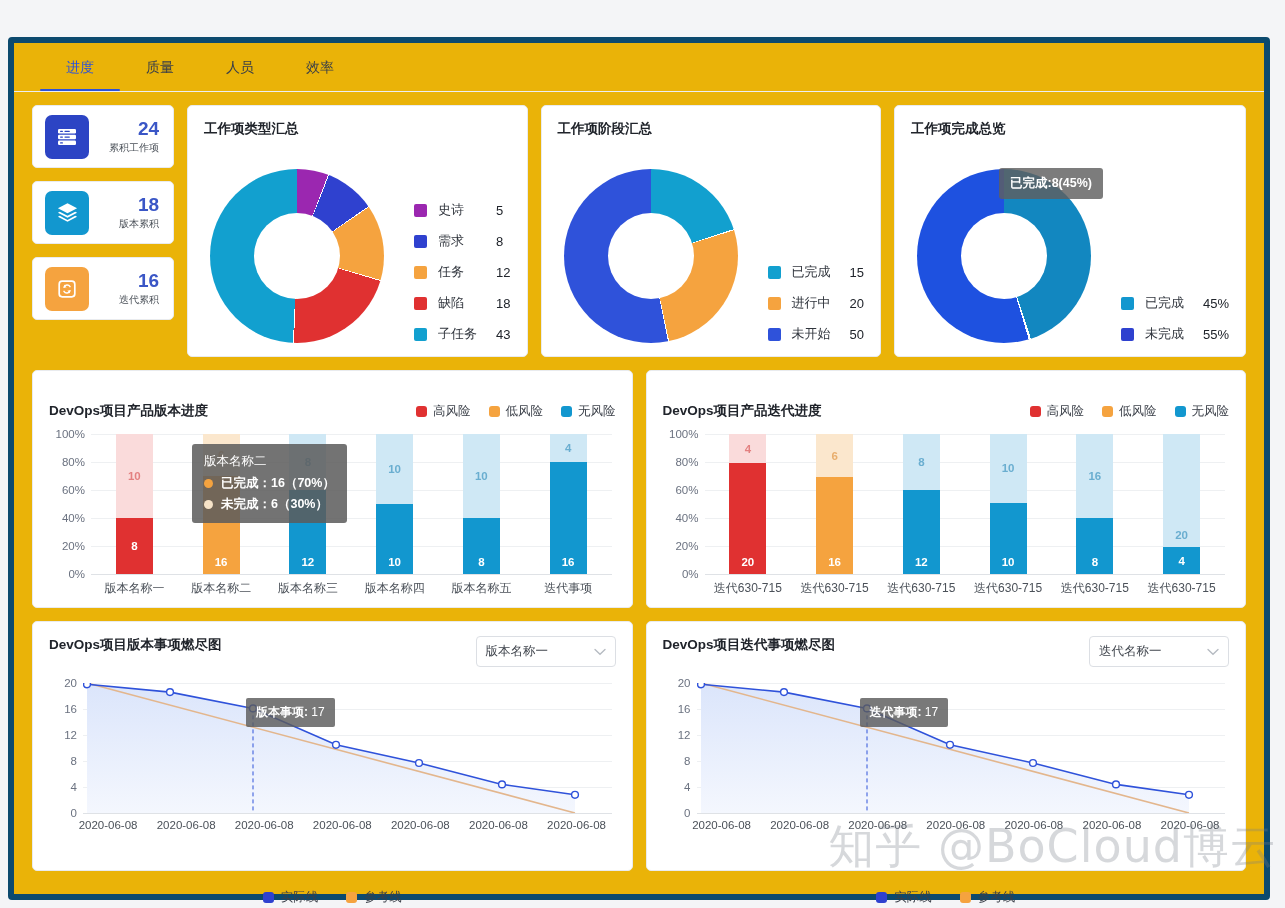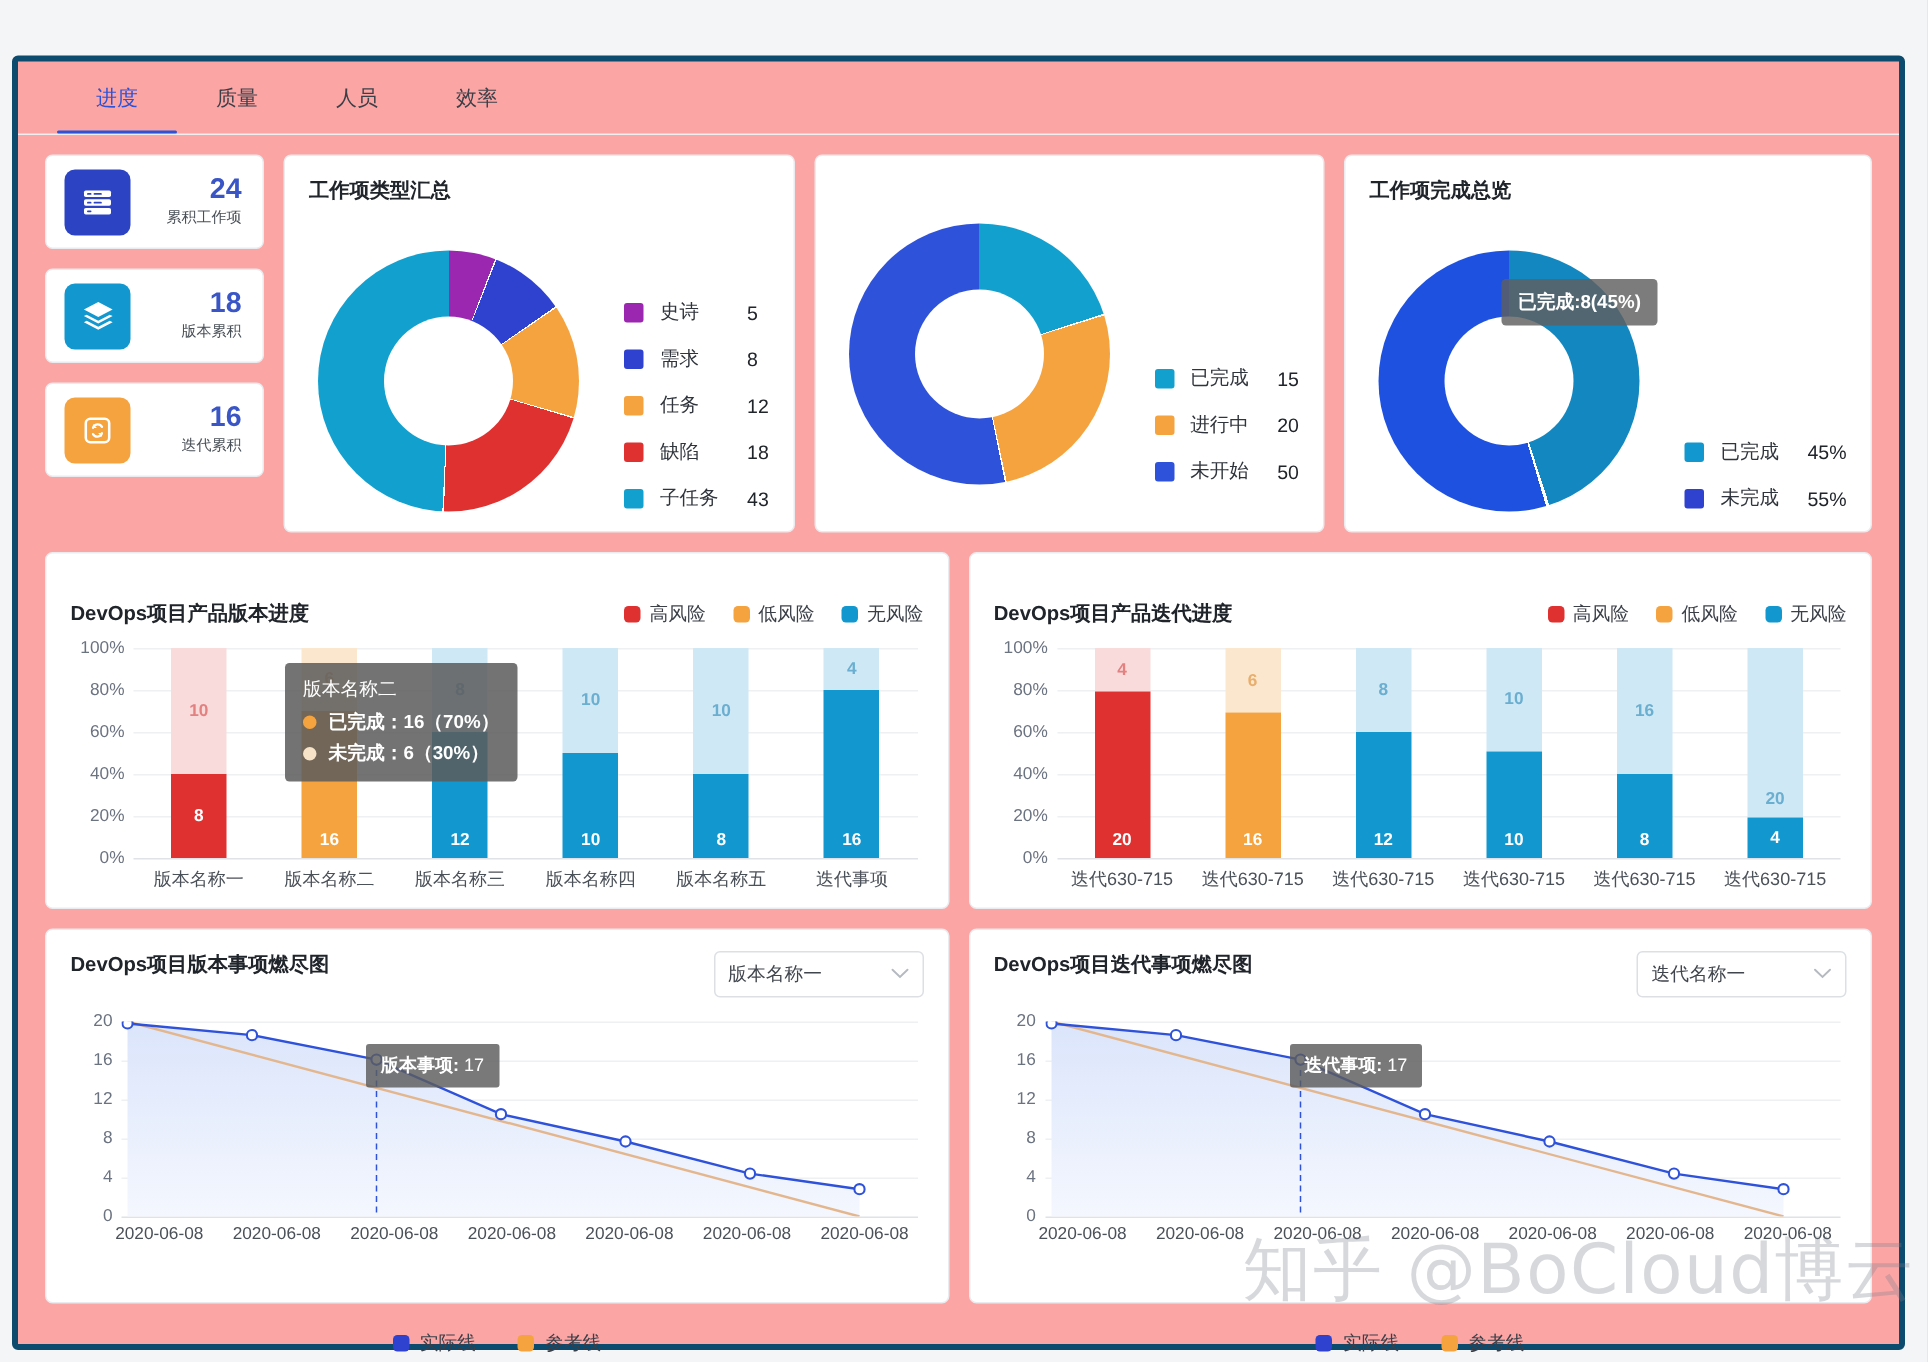--- a/index.html
+++ b/index.html
@@ -20,21 +20,21 @@
   .topbar-icon {
     width: 18px; height: 18px; border-radius: 50%;
     background: #2b6fe0; display: flex; align-items: center; justify-content: center;
   }
   .topbar-icon svg { display: block; }
   .topbar-title { font-size: 13.5px; color: #1f2329; font-weight: 600; letter-spacing: .5px; }
 
   
   .panel {
     position: absolute; left: 8px; top: 37px; width: 1262px; height: 863px;
-    background: #fca5a5; border: 4px solid #0c4a6e; border-radius: 4px;
+    background: #eab308; border: 6px solid #0c4a6e; border-radius: 4px;
   }
 
   
   .tabs { height: 49px; display: flex; align-items: center; padding-left: 26px;
           border-bottom: 1px solid #eceef1; }
   .tab { width: 80px; text-align: center; font-size: 14px; color: #3a3f48;
          height: 48px; line-height: 48px; position: relative; cursor: pointer; }
   .tab.active { color: #2c52d8; }
   .tab.active::after {
     content: ""; position: absolute; left: 0; right: 0; bottom: 0;
@@ -73,21 +73,21 @@
   .donut-legend { margin-left: 30px; display: flex; flex-direction: column; gap: 13px; }
   .leg-row { display: flex; align-items: center; font-size: 13px; color: #30353d; }
   .leg-sw { width: 13px; height: 13px; border-radius: 2px; flex: none; }
   .leg-name { margin-left: 11px; width: 46px; }
   .leg-val { margin-left: 12px; color: #20242b; }
 
   
   .tip-donut {
     position: absolute; background: rgba(95,95,95,.82); color: #fff;
     font-size: 12.5px; font-weight: 600; border-radius: 3px;
-    padding: 7px 11px; white-space: nowrap; z-index: 5; margin-top: 20px;
+    padding: 7px 11px; white-space: nowrap; z-index: 5;
   }
 
   
   .bar-card { flex: 1; height: 238px; padding: 31px 16px 0 16px; }
   .bar-head { display: flex; align-items: center; }
   .bar-legend { margin-left: auto; display: flex; gap: 18px; }
   .bl { display: flex; align-items: center; gap: 6px; font-size: 12.5px; color: #3a3f48; }
   .bl-sw { width: 11px; height: 11px; border-radius: 3px; }
 
   .plot { position: relative; height: 175px; margin-top: 14px; }
@@ -263,20 +263,21 @@
             <div class="leg-row">
               <span class="leg-sw" style="background:#12a0cf"></span>
               <span class="leg-name">子任务</span>
               <span class="leg-val">43</span>
             </div>
           </div>
         </div>
       </div>
 
       <div class="card donut-card">
+        <div class="card-title">工作项阶段汇总</div>
         <div class="donut-body">
           <div class="donut-wrap">
             <div class="donut" style="background: conic-gradient(
                    #12a0cf 0deg 72deg,
                    #ffffff 72deg 72.8deg,
                    #f5a33f 72.8deg 168deg,
                    #ffffff 168deg 168.8deg,
                    #2f52da 168.8deg 360deg);"></div>
             <div class="donut-hole"></div>
           </div>

